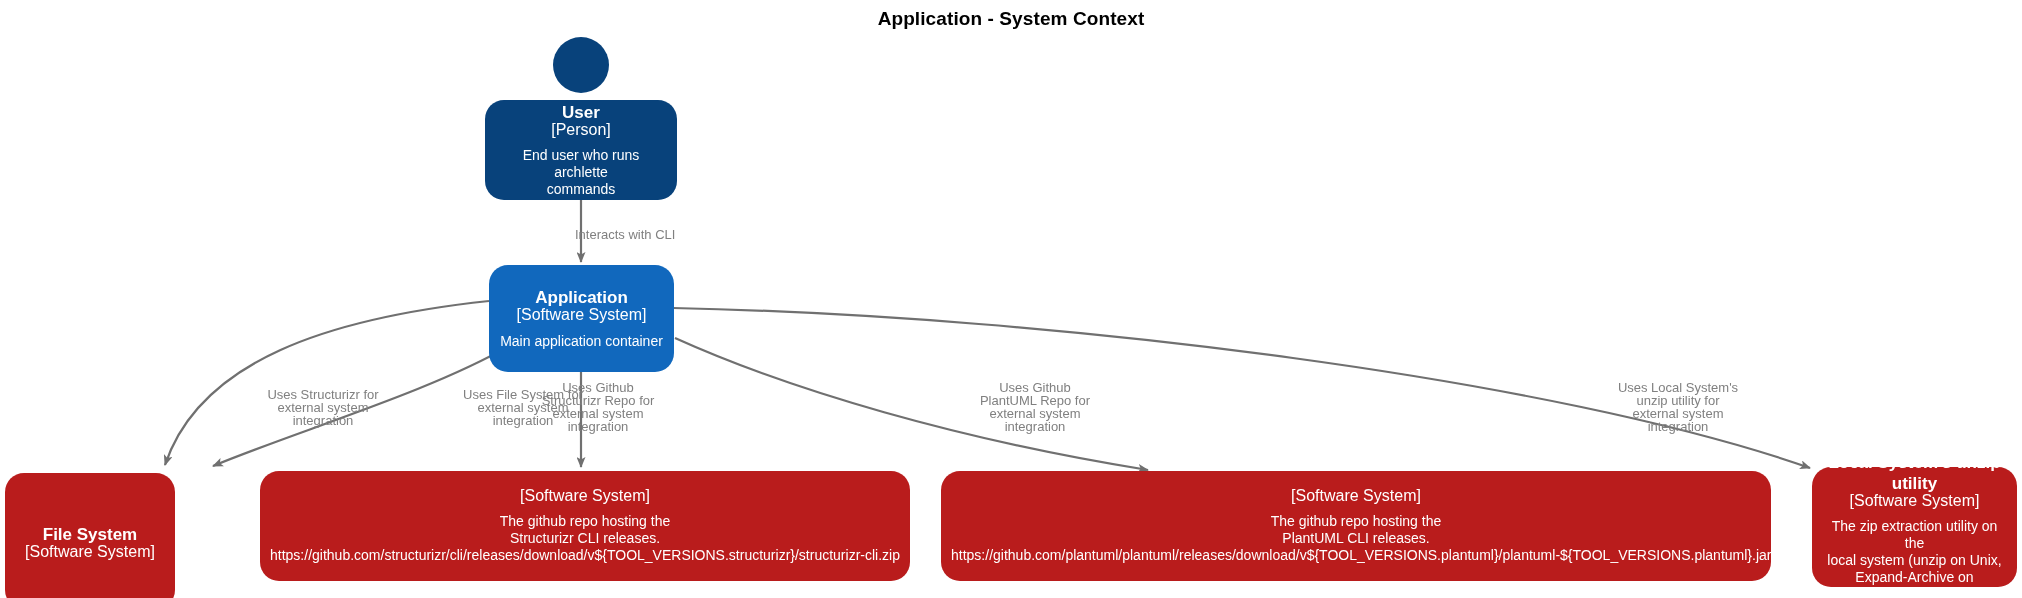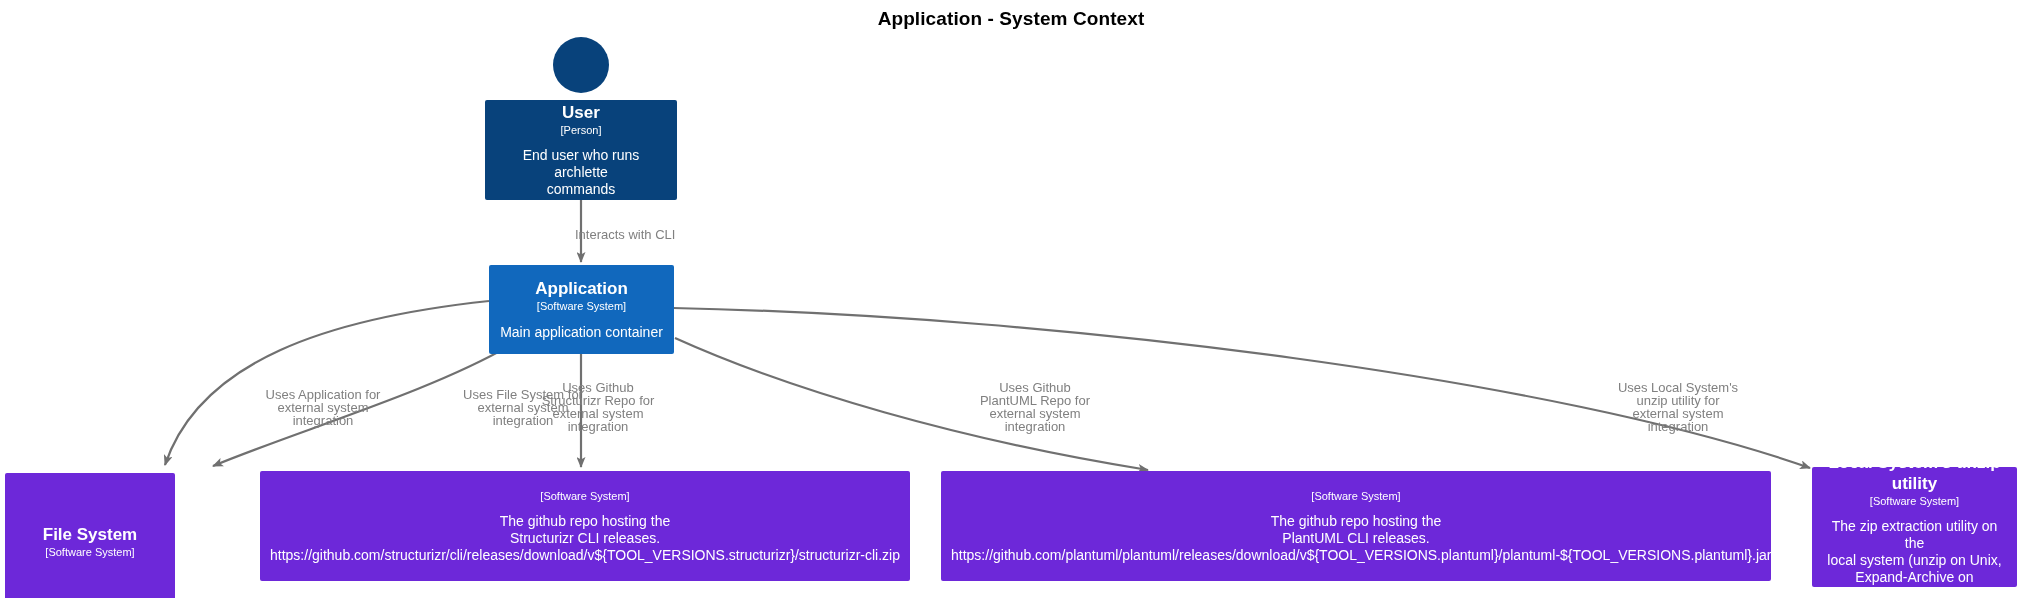--- a/index.html
+++ b/index.html
@@ -52,35 +52,35 @@
     color: #808080;
     text-align: center;
     white-space: pre-line;
     pointer-events: none;
   }
 
   
   .node {
     position: absolute;
     box-sizing: border-box;
-    border-radius: 2px;
+    border-radius: 19px;
     color: #ffffff;
     text-align: center;
     display: flex;
     flex-direction: column;
     justify-content: center;
     padding: 6px 10px;
   }
   .node .n-name {
     font-size: 17px;
     font-weight: bold;
     line-height: 21px;
   }
   .node .n-type {
-    font-size: 11px;
+    font-size: 16px;
     font-weight: normal;
     line-height: 12px;
     margin-top: 1px;
   }
   .node .n-desc {
     font-size: 14px;
     line-height: 17px;
     margin-top: 11px;
     white-space: pre-line;
   }
@@ -96,21 +96,21 @@
   }
 
   
   #node-application {
     background: #1168bd;
   }
   #node-application .n-desc { margin-top: 12px; }
 
   
   .node-external {
-    background: #6d28d9;
+    background: #b91c1c;
   }
 
   
   .node-wide .n-name { font-size: 16px; }
   .node-wide .n-desc { font-size: 14px; }
 </style>
 </head>
 <body>
 
 <div id="canvas">
@@ -132,21 +132,21 @@
 
     <path class="edge-path" marker-end="url(#arrowhead)" d="M 581,348 L 581,467"></path>
 
     <path class="edge-path" marker-end="url(#arrowhead)" d="M 675,338 C 790,390 960,440 1148,470"></path>
 
     <path class="edge-path" marker-end="url(#arrowhead)" d="M 673,308 C 1060,316 1560,380 1810,468"></path>
   </svg>
 
   <div class="edge-label" style="left:575px; top:228px; width:160px; text-align:left;">Interacts with CLI</div>
 
-  <div class="edge-label" style="left:243px; top:388px; width:160px;">Uses Application for
+  <div class="edge-label" style="left:243px; top:388px; width:160px;">Uses Structurizr for
 external system
 integration</div>
 
   <div class="edge-label" style="left:443px; top:388px; width:160px;">Uses File System for
 external system
 integration</div>
 
   <div class="edge-label" style="left:518px; top:381px; width:160px;">Uses Github
 Structurizr Repo for
 external system
@@ -164,21 +164,21 @@
 
   <div id="person-head" style="left:553px; top:37px; width:56px; height:56px;"></div>
 
   <div class="node" id="node-user" style="left:485px; top:100px; width:192px; height:100px;">
     <div class="n-name">User</div>
     <div class="n-type">[Person]</div>
     <div class="n-desc">End user who runs archlette
 commands</div>
   </div>
 
-  <div class="node" id="node-application" style="left:489px; top:265px; width:185px; height:89px;">
+  <div class="node" id="node-application" style="left:489px; top:265px; width:185px; height:107px;">
     <div class="n-name">Application</div>
     <div class="n-type">[Software System]</div>
     <div class="n-desc">Main application container</div>
   </div>
 
   <div class="node node-external" style="left:5px; top:473px; width:170px; height:136px;">
     <div class="n-name">File System</div>
     <div class="n-type">[Software System]</div>
   </div>
 

